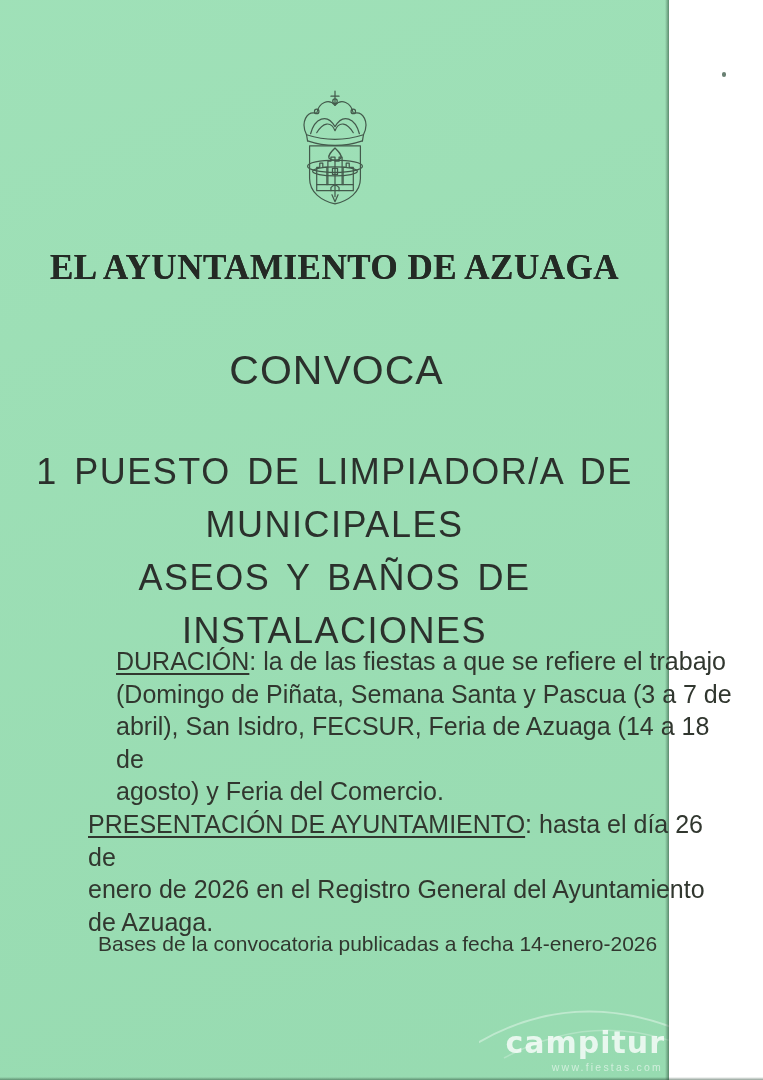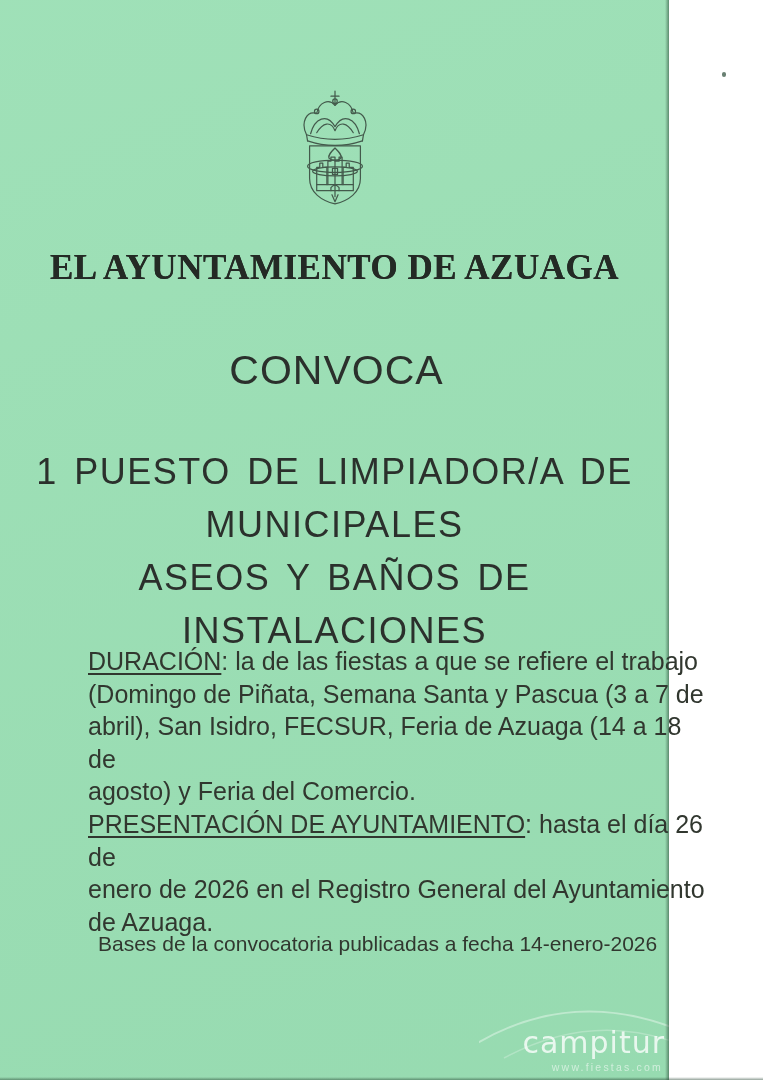--- a/index.html
+++ b/index.html
@@ -34,35 +34,35 @@
     position:absolute;left:0;right:0;top:445px;
     text-align:center;
     font-size:36px;line-height:53px;
     letter-spacing:1.5px;word-spacing:5px;
     color:#2b302c;
   }
   .para{
     position:absolute;left:88px;width:620px;
     font-size:25px;line-height:32.5px;color:#31372f;
   }
-  .para-duracion{top:645px;}
+  .para-duracion{top:645px;margin-left:28px;}
   .para-presentacion{top:808px;}
   .u{text-decoration:underline;text-underline-offset:3px;}
   .bases{
     position:absolute;left:98px;top:932px;
     font-size:21px;color:#31372f;
   }
   .watermark{
     position:absolute;right:0;bottom:0;width:190px;height:80px;
     pointer-events:none;
   }
   .wm-brand{
     position:absolute;right:4px;bottom:20px;
     font-family:"DejaVu Sans",sans-serif;
-    font-size:30px;font-weight:400;letter-spacing:1px;
+    font-size:30px;font-weight:700;letter-spacing:1px;
     color:rgba(255,255,255,.78);
     text-transform:lowercase;
     text-align:center;
   }
   .wm-url{
     position:absolute;right:6px;bottom:7px;
     font-size:10.5px;letter-spacing:2.2px;
     color:rgba(255,255,255,.55);
   }
   .edge-right{

